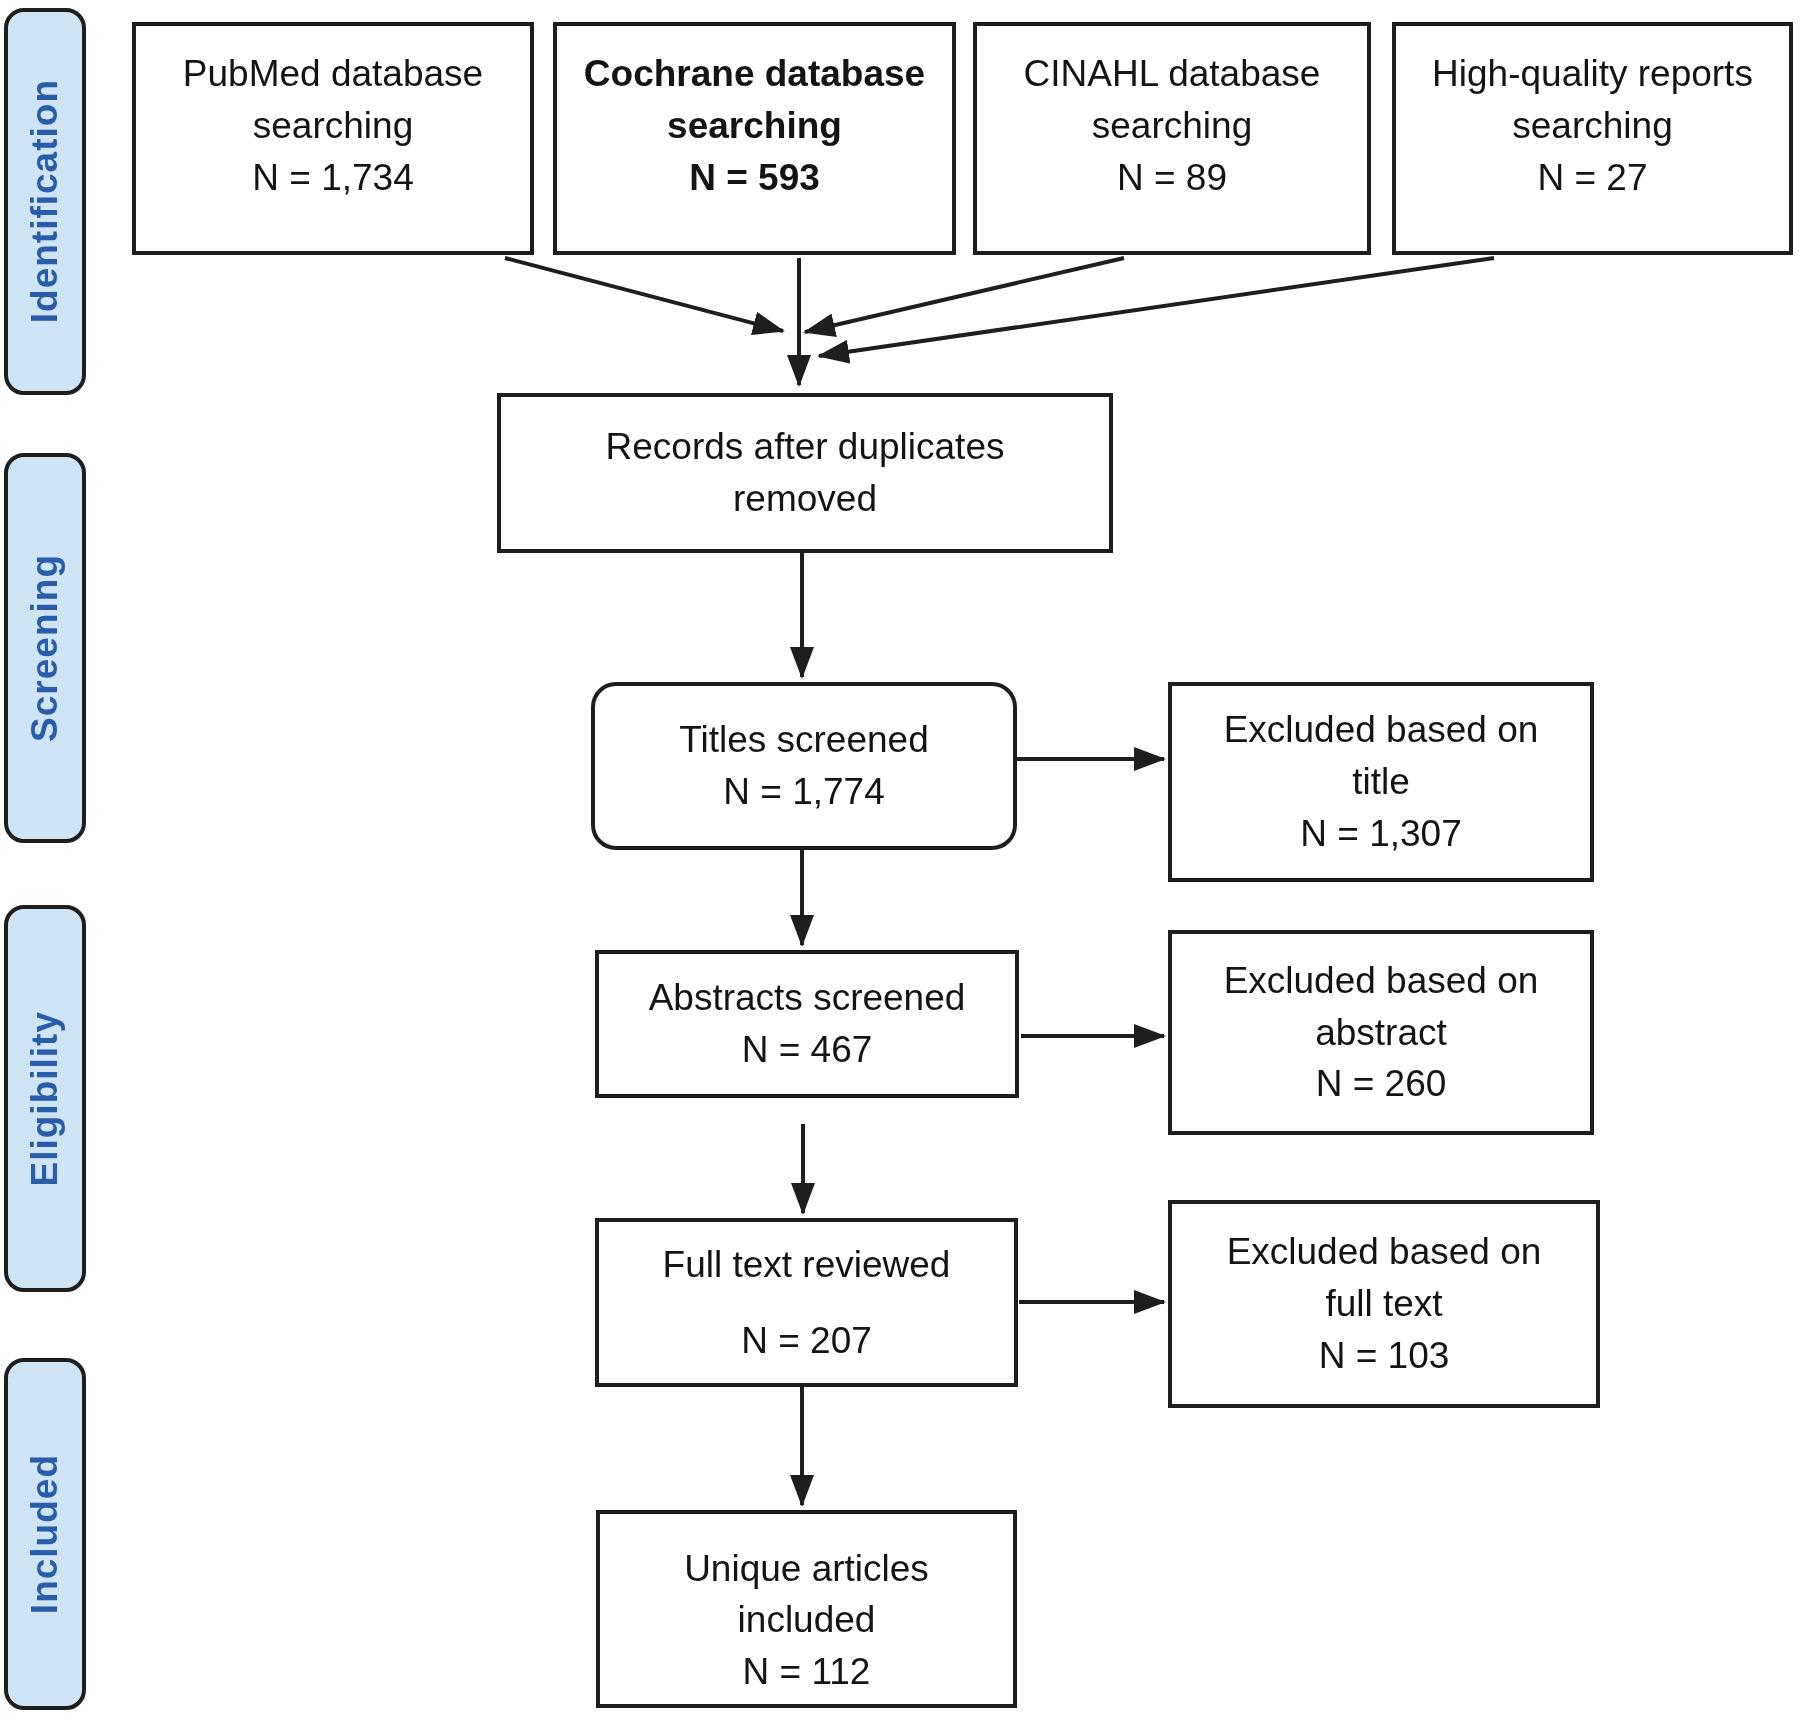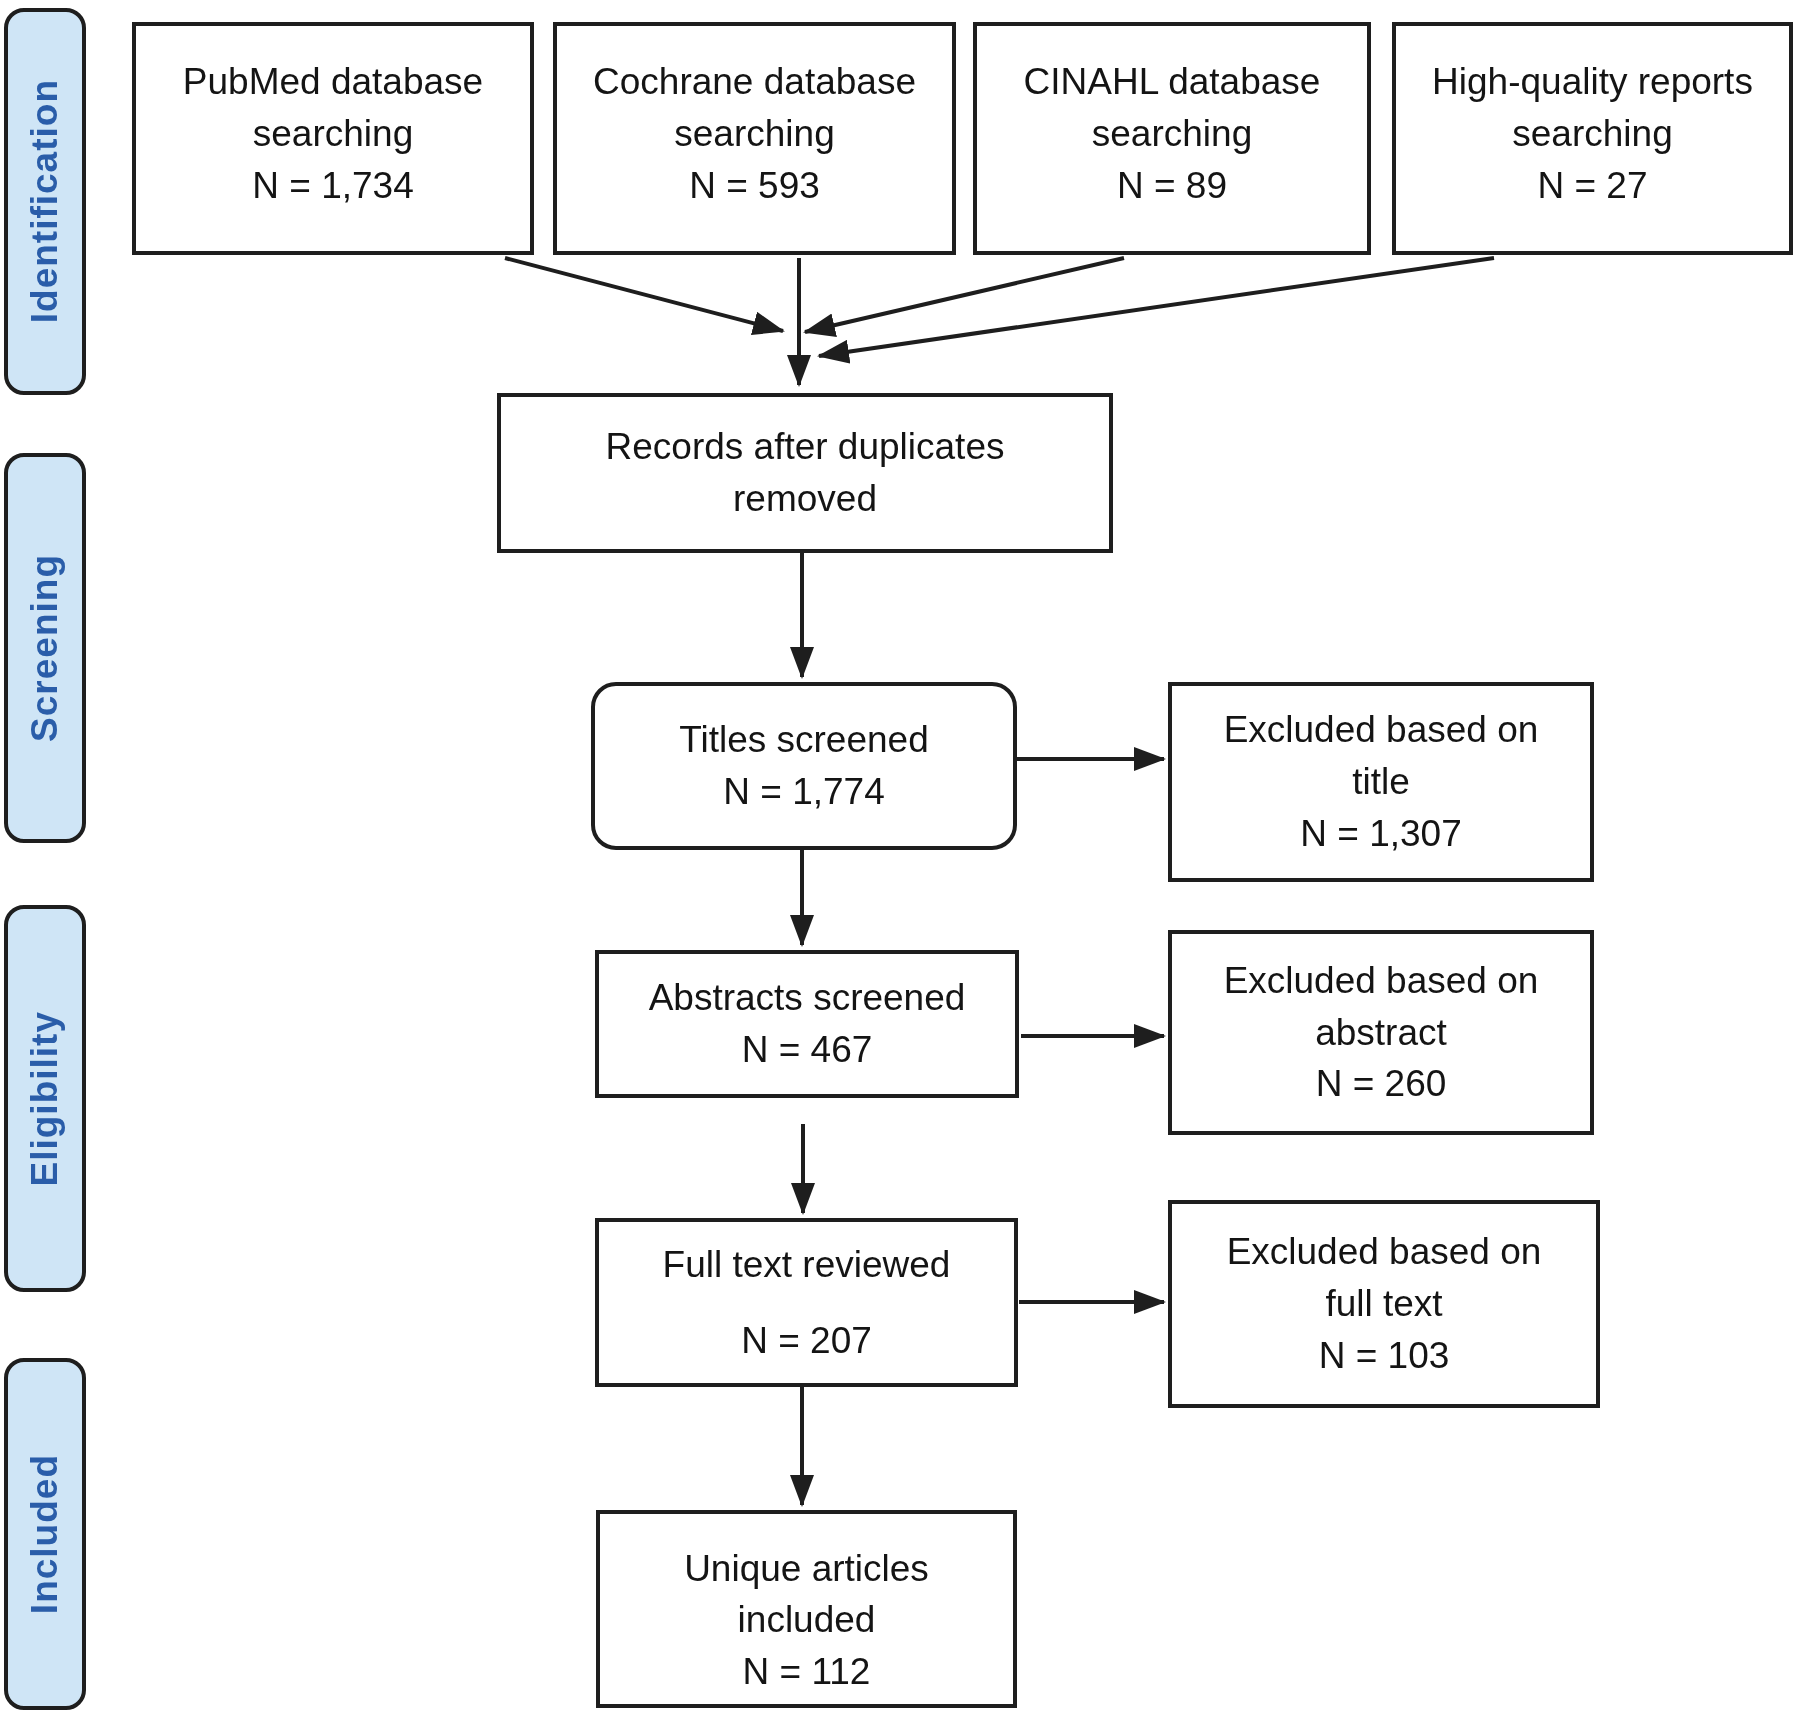--- a/index.html
+++ b/index.html
@@ -26,21 +26,21 @@
     line-height:1.40;
     text-align:center;
     display:flex;
     flex-direction:column;
     align-items:center;
     justify-content:center;
     padding:6px 10px;
   }
   .box.toprow{
     justify-content:flex-start;
-    padding-top:30px;
+    padding-top:22px;
   }
   .stage{
     position:absolute;
     left:4px;
     width:82px;
     box-sizing:border-box;
     background:#cfe5f6;
     border:4px solid #1e1e1e;
     border-radius:20px;
     display:flex;
@@ -95,21 +95,21 @@
   </div>
   <div class="stage" style="top:1358px;height:352px;">
     <span class="vtext">Included</span>
   </div>
 
   <div class="box toprow" style="left:132px;top:22px;width:402px;height:233px;">
     <span class="ln">PubMed database</span>
     <span class="ln">searching</span>
     <span class="ln">N = 1,734</span>
   </div>
-  <div class="box toprow" style="left:553px;top:22px;width:403px;height:233px;">
+  <div class="box toprow" style="left:553px;top:22px;width:403px;height:233px;font-weight:bold;">
     <span class="ln">Cochrane database</span>
     <span class="ln">searching</span>
     <span class="ln">N = 593</span>
   </div>
   <div class="box toprow" style="left:973px;top:22px;width:398px;height:233px;">
     <span class="ln">CINAHL database</span>
     <span class="ln">searching</span>
     <span class="ln">N = 89</span>
   </div>
   <div class="box toprow" style="left:1392px;top:22px;width:401px;height:233px;">

